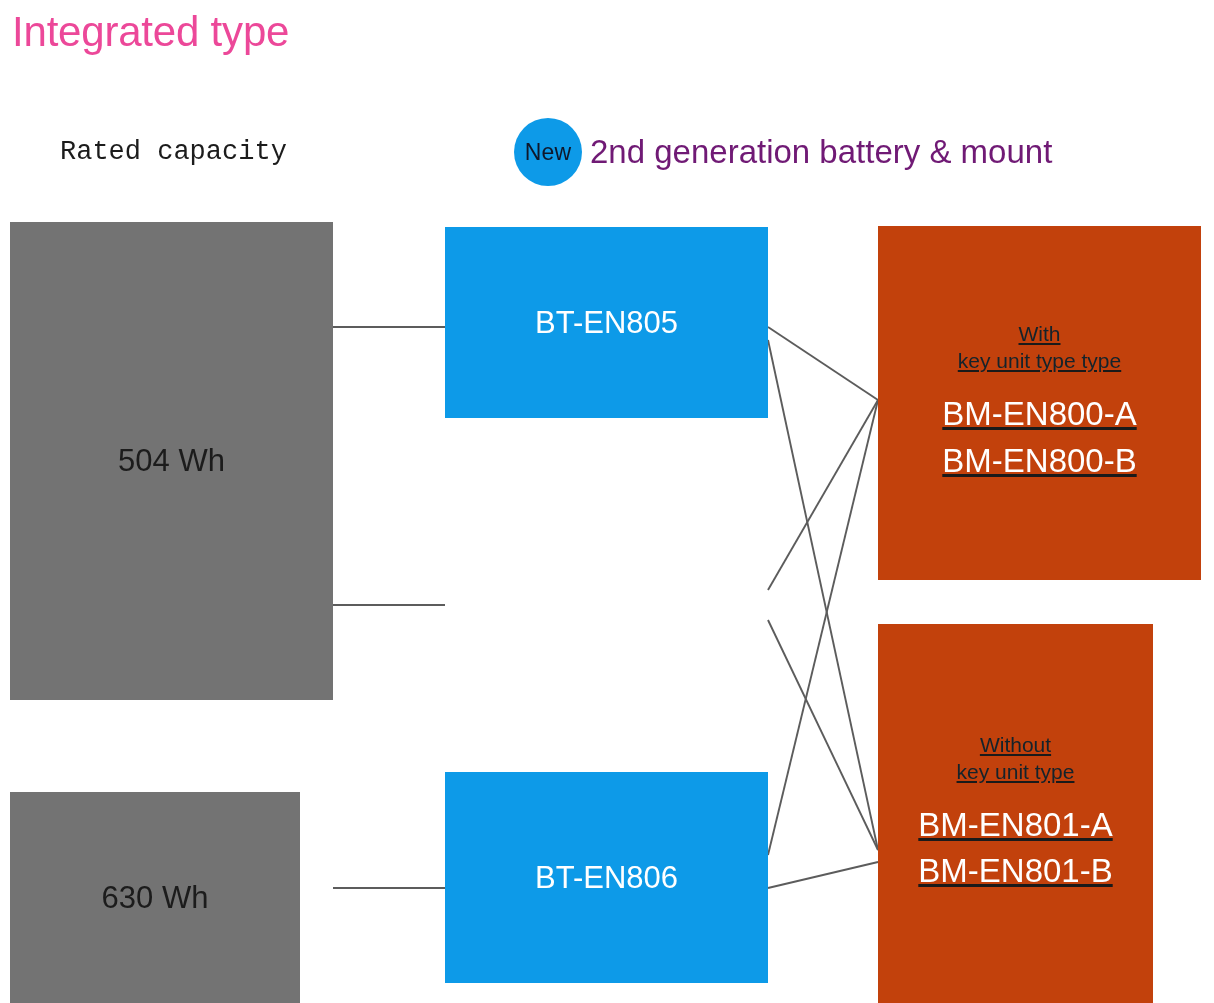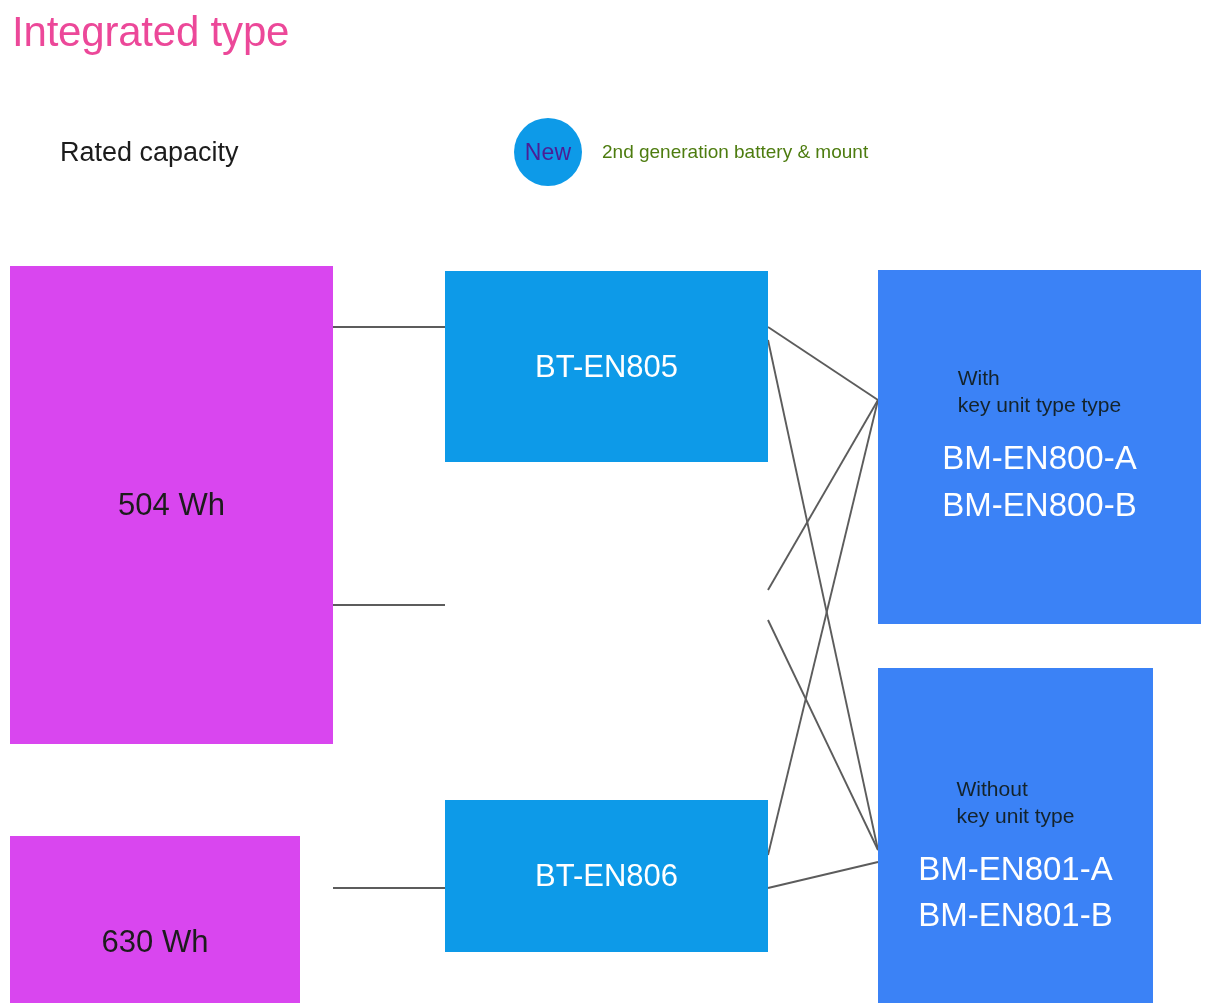--- a/index.html
+++ b/index.html
@@ -35,48 +35,49 @@
   .col-heading {
     position: absolute;
     font-size: 27px;
     font-weight: 400;
     color: #1c1c1c;
     white-space: nowrap;
   }
   #rated-capacity-heading {
     left: 60px;
     top: 137px;
+    font-family: Liberation Mono, monospace;
   }
 
   
   .legend-row {
     position: absolute;
     left: 514px;
     top: 118px;
     display: flex;
     align-items: center;
     height: 68px;
   }
   .new-badge {
     width: 68px;
     height: 68px;
     border-radius: 50%;
     background: #0d9ae8;
-    color: #4c1d95;
+    color: #0f172a;
     font-size: 23px;
     display: flex;
     align-items: center;
     justify-content: center;
     flex: 0 0 auto;
     letter-spacing: 0.2px;
   }
   .legend-label {
-    margin-left: 20px;
-    font-size: 19px;
-    color: #4d7c0f;
+    margin-left: 8px;
+    font-size: 33px;
+    color: #701a75;
     white-space: nowrap;
   }
 
   
   #connectors {
     position: absolute;
     left: 0;
     top: 0;
     width: 1214px;
     height: 1003px;
@@ -88,35 +89,35 @@
   }
 
   
   .node {
     position: absolute;
     box-sizing: border-box;
     display: flex;
     flex-direction: column;
     align-items: center;
     justify-content: center;
-    text-align: left;
-    margin-top: 44px;
+    text-align: center;
   }
   .node.capacity {
-    background: #d946ef;
+    background: #737373;
     color: #1c1c1c;
     font-size: 31px;
   }
   .node.battery {
     background: #0d9ae8;
     color: #ffffff;
     font-size: 31px;
   }
   .node.mount {
-    background: #3b82f6;
+    background: #c2410c;
+    text-decoration: underline;
   }
   .mount-kind {
     color: #14232b;
     font-size: 21px;
     line-height: 1.28;
     font-weight: 400;
   }
   .mount-models {
     margin-top: 16px;
     color: #ffffff;
@@ -124,21 +125,21 @@
     line-height: 1.42;
   }
   .mount-models div { white-space: nowrap; }
 
   
   #cap-504   { left: 10px;  top: 222px; width: 323px; height: 478px; }
   #cap-630   { left: 10px;  top: 792px; width: 290px; height: 211px; }
 
   #bat-en805   { left: 445px; top: 227px; width: 323px; height: 191px; }
   #bat-en805l  { left: 445px; top: 510px; width: 323px; height: 190px; }
-  #bat-en806   { left: 445px; top: 756px; width: 323px; height: 152px; }
+  #bat-en806   { left: 445px; top: 772px; width: 323px; height: 211px; }
 
   #mount-with    { left: 878px; top: 226px; width: 323px; height: 354px; }
   #mount-without { left: 878px; top: 624px; width: 275px; height: 379px; }
 </style>
 </head>
 <body>
 
 <div id="stage">
 
   <div class="page-title">Integrated type</div>

